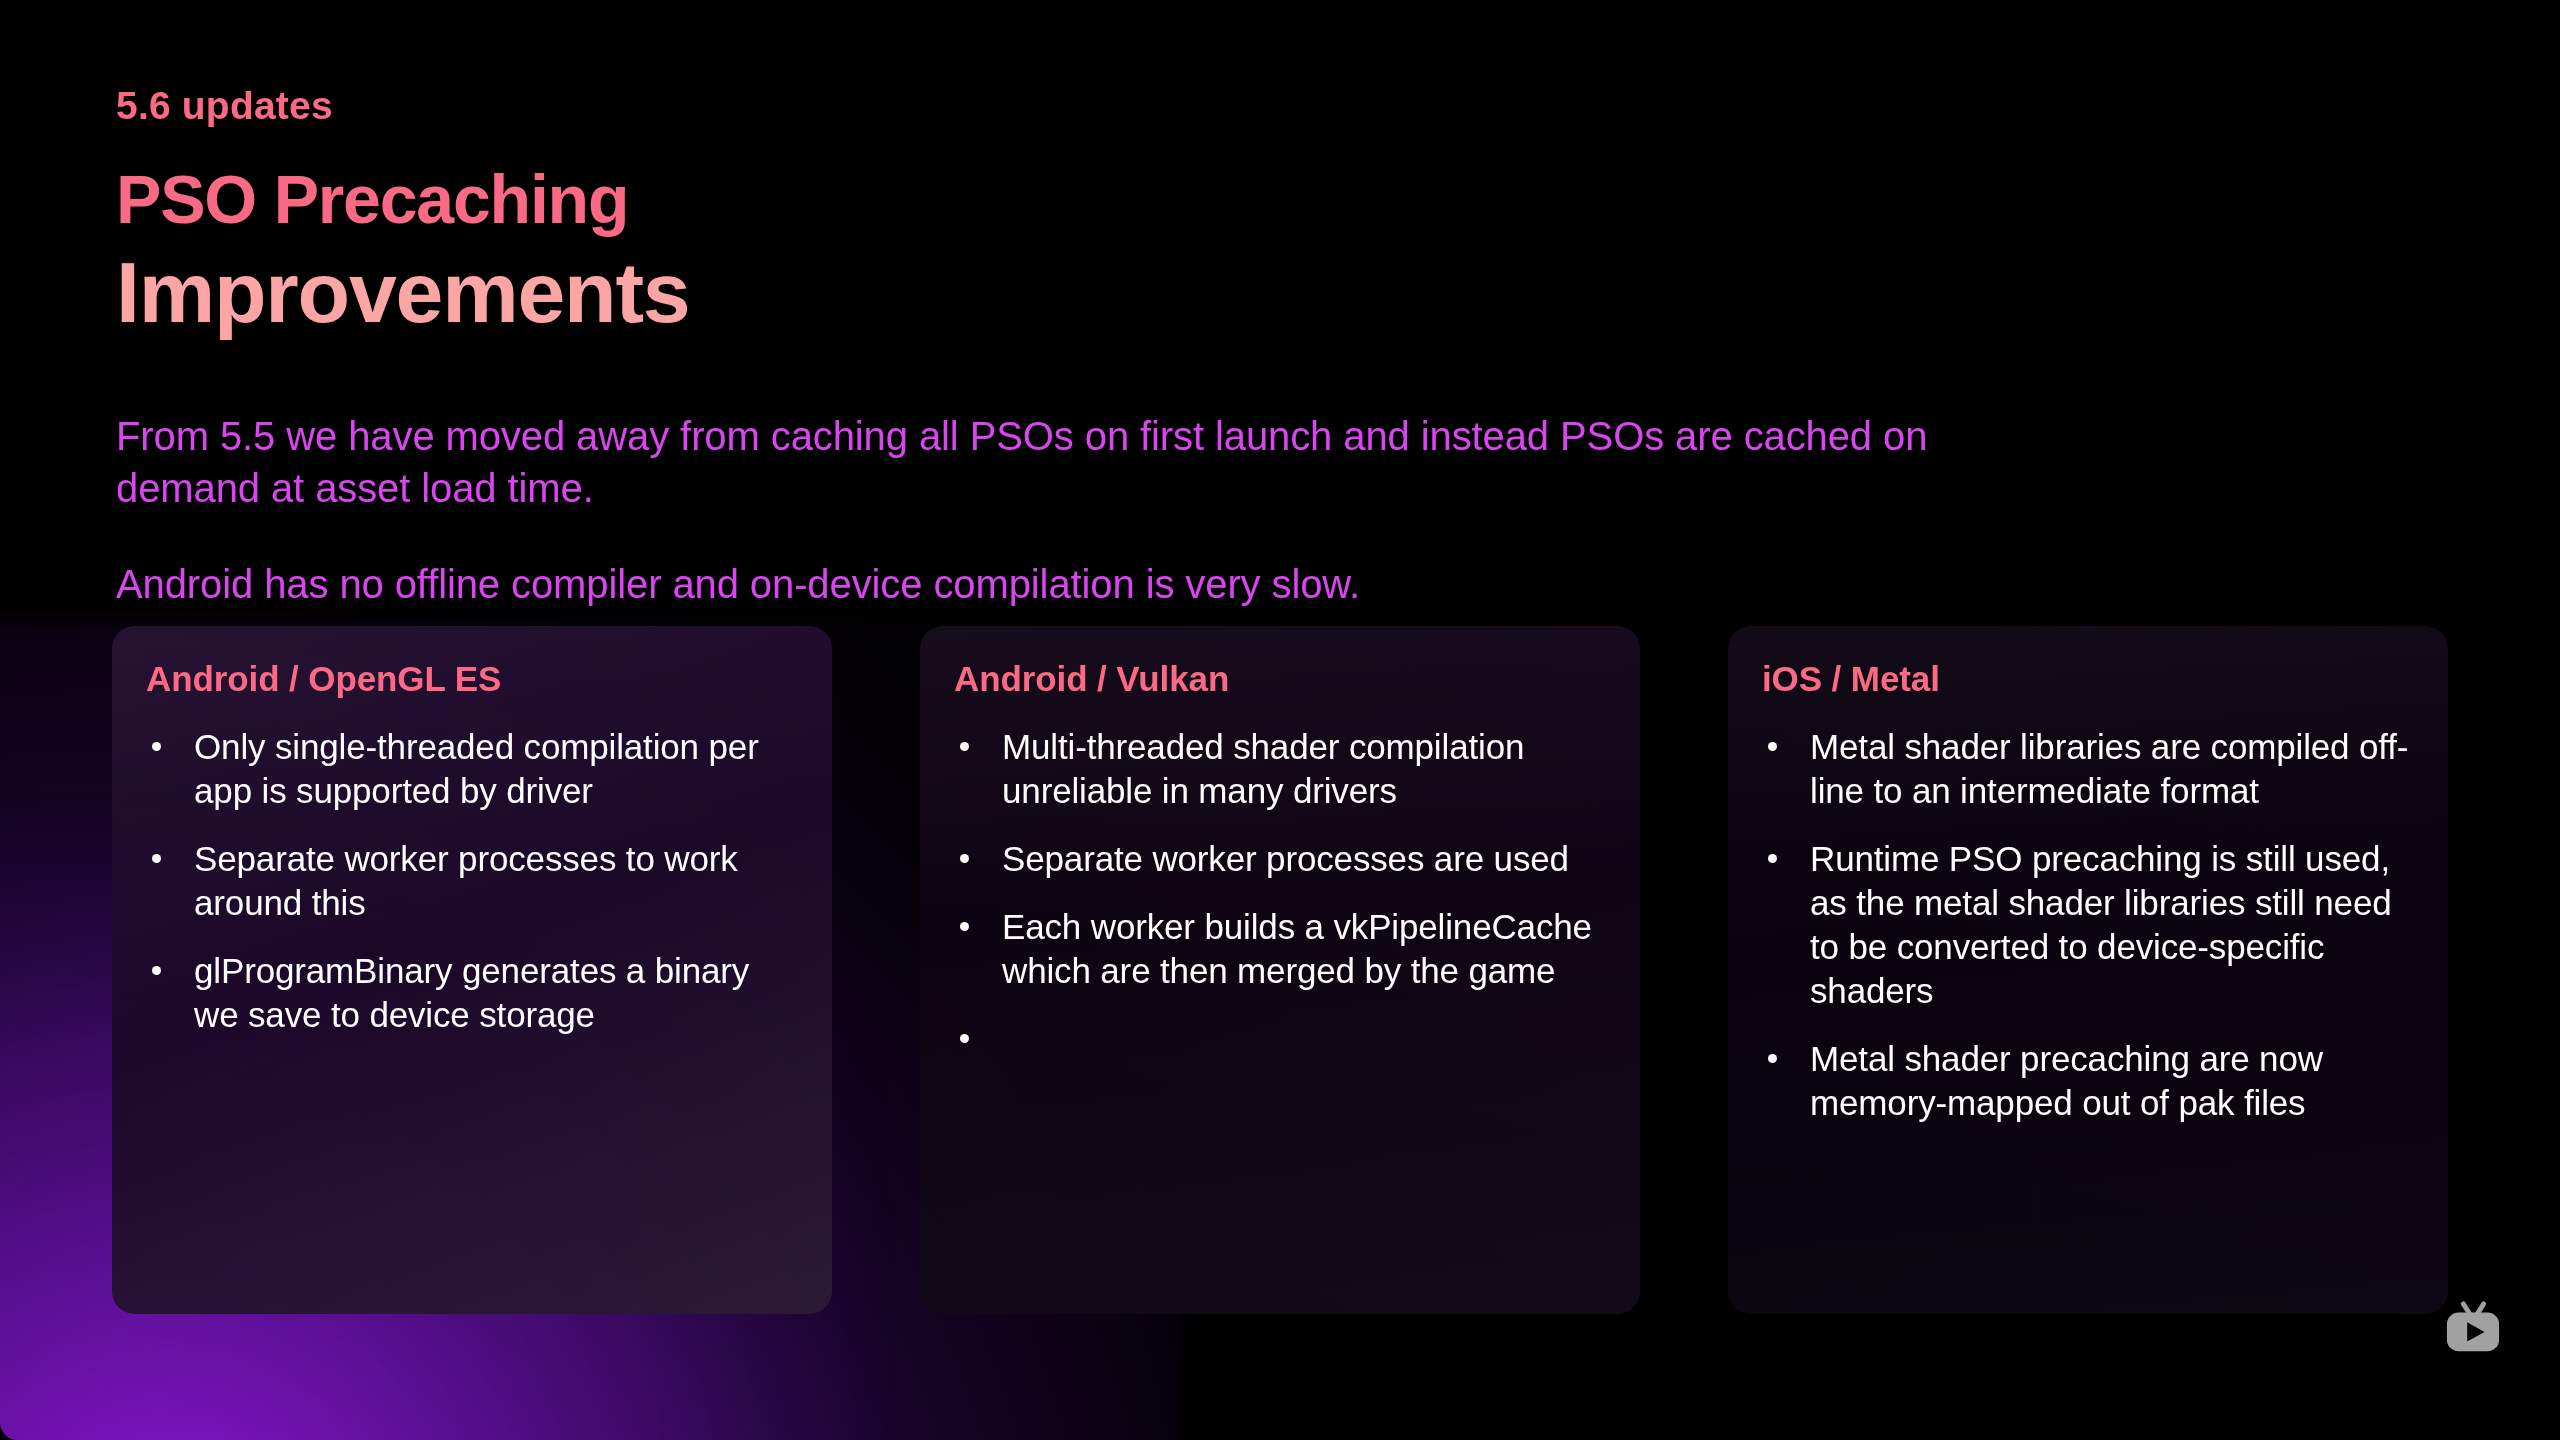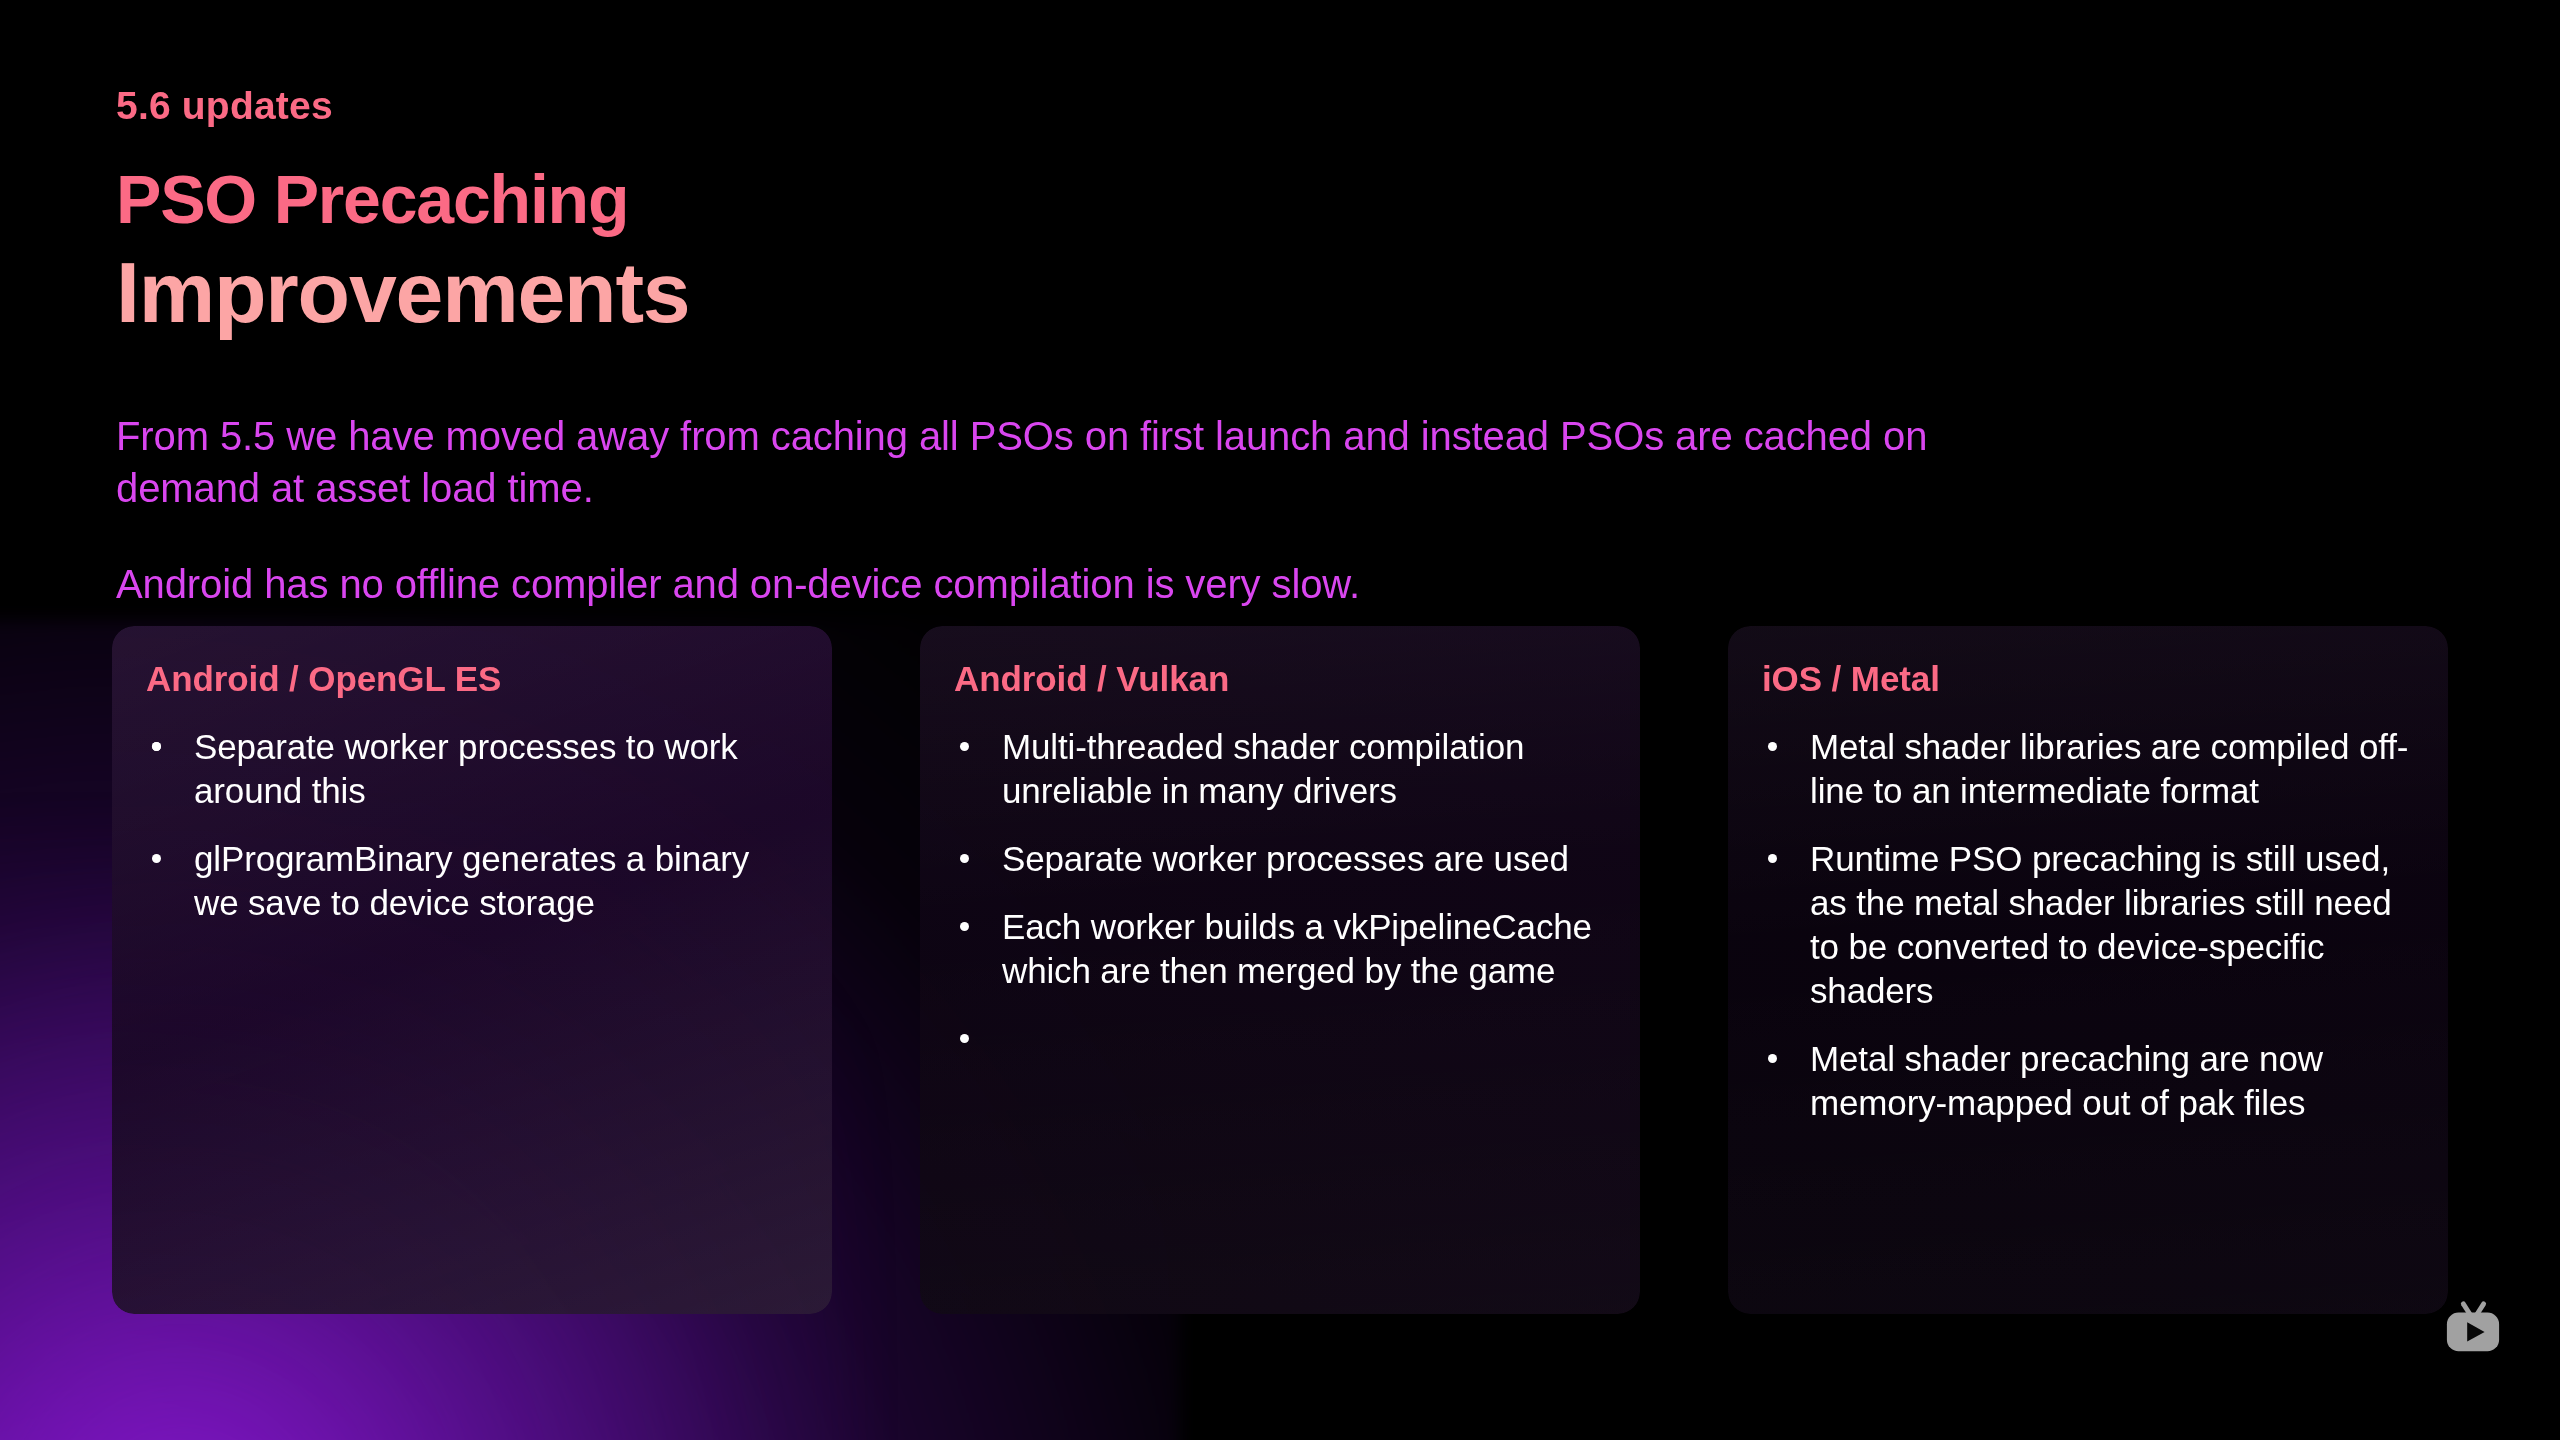--- a/index.html
+++ b/index.html
@@ -10,20 +10,21 @@
     overflow:hidden;
     font-family:"Liberation Sans", sans-serif;
     -webkit-font-smoothing:antialiased;
   }
 
   #slide {
     position:relative;
     width:2560px; height:1440px;
     background:#000000;
     overflow:hidden;
+    border-radius:18px;
   }
 
   
   .glow-purple {
     position:absolute;
     left:-520px; bottom:-680px;
     width:1700px; height:1500px;
     background:radial-gradient(ellipse at 38% 72%,
         rgba(128,18,200,0.95) 0%,
         rgba(108,16,175,0.86) 18%,
@@ -181,21 +182,21 @@
     <p class="second">Android has no offline compiler and on-device compilation is very slow.</p>
   </div>
 
   <div class="cards">
 
     <div class="card card1">
       <div class="card-bg"></div>
       <div class="card-inner">
         <div class="card-title">Android / OpenGL ES</div>
         <ul class="bullets">
-          <li><span class="dot"></span></li>
+          <li><span class="dot"></span><span>Only single-threaded compilation per app is supported by driver</span></li>
           <li><span class="dot"></span><span>Separate worker processes to work around this</span></li>
           <li><span class="dot"></span><span>glProgramBinary generates a binary we save to device storage</span></li>
         </ul>
       </div>
     </div>
 
     <div class="card card2">
       <div class="card-bg"></div>
       <div class="card-inner">
         <div class="card-title">Android / Vulkan</div>

